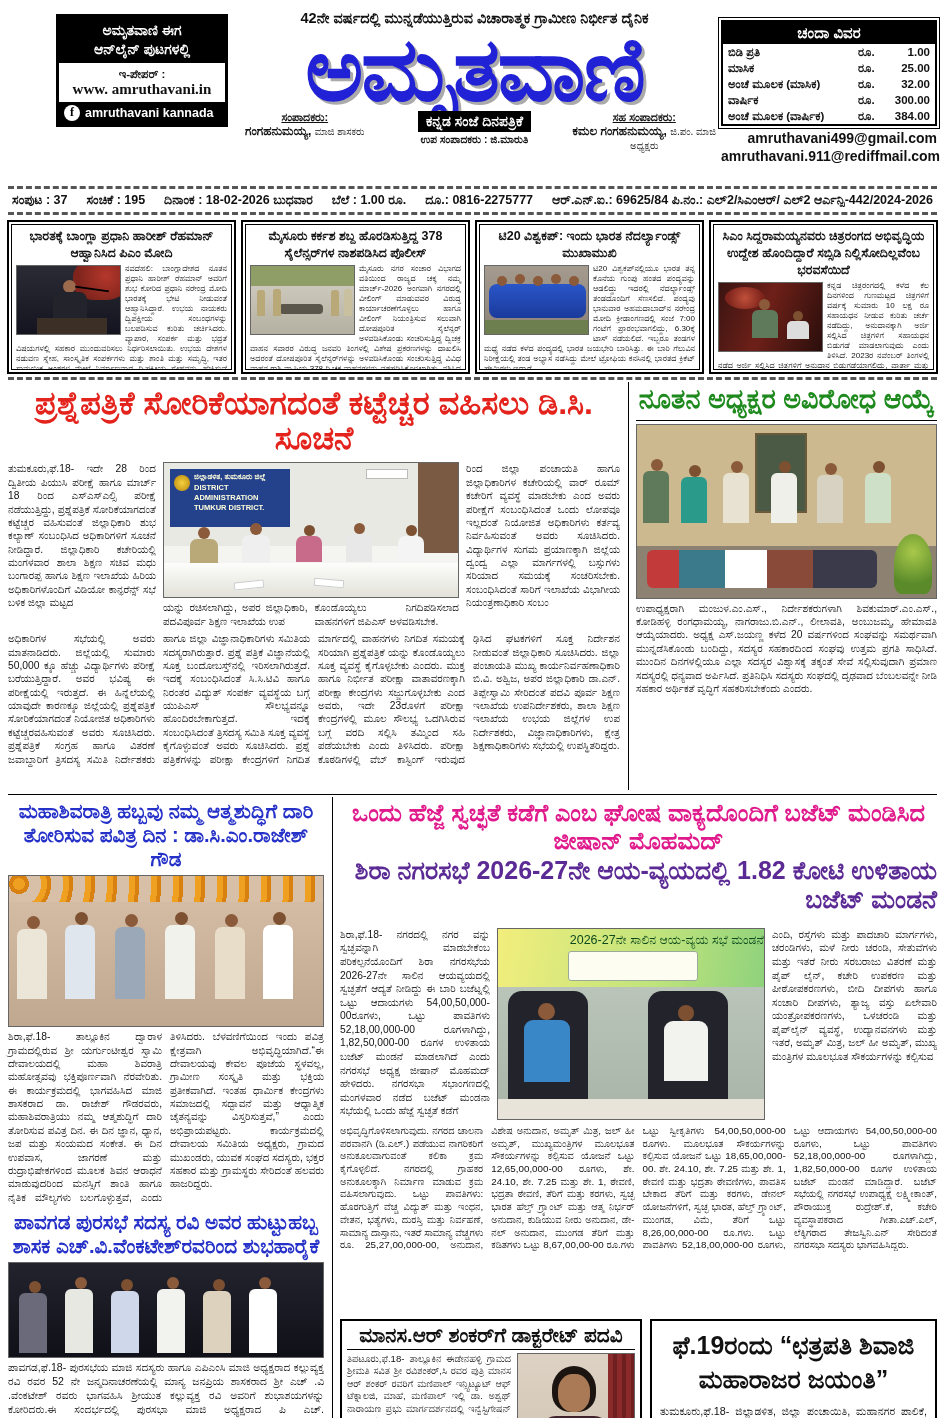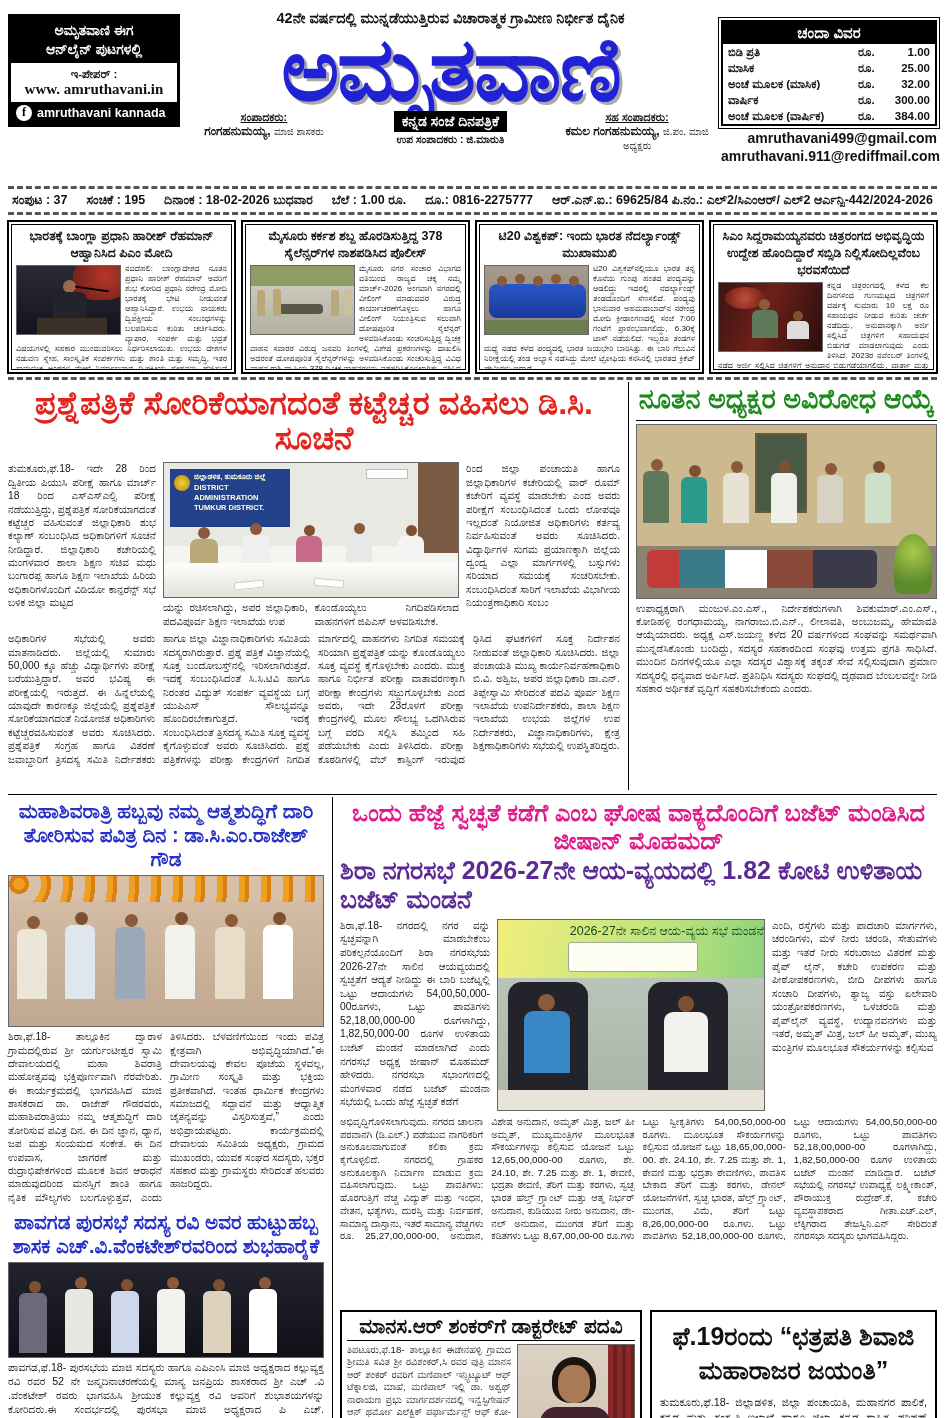--- a/index.html
+++ b/index.html
@@ -4,21 +4,21 @@
 <style>
   :root{
     --masthead_blue:#2121d6; --headline_red:#e3231c; --headline_green:#1e8a1e;
     --headline_blue:#2531c8; --headline_magenta:#e01a8c; --headline_purple:#5b2a94;
   }
   *{box-sizing:border-box;margin:0;padding:0}
   body{background:#777;font-family:"Liberation Sans",sans-serif;color:#111}
   .page{width:945px;height:1418px;margin:0 auto;background:#fff;position:relative;overflow:hidden;padding:8px 8px 0}
   
   .hdr{display:flex;align-items:flex-start;height:176px}
-  .online-box{border:3px solid #000;width:172px;margin-top:6px}
+  .online-box{border:3px solid #000;width:172px;margin-left:48px;margin-top:6px}
   .ob-top{background:#000;color:#fff;font-weight:bold;font-size:14px;text-align:center;padding:4px 2px;line-height:1.35}
   .ob-mid{text-align:center;padding:5px 2px 4px}
   .ob-ep{font-size:11.5px;font-weight:bold}
   .ob-web{font-size:15px;font-weight:bold;font-family:"Liberation Serif",serif}
   .ob-fb{background:#000;color:#fff;display:flex;align-items:center;gap:5px;padding:3px 5px;font-weight:bold;font-size:12.5px}
   .fb-ico{width:16px;height:16px;border-radius:50%;background:#fff;color:#000;font-weight:bold;font-size:12px;display:flex;align-items:center;justify-content:center;font-family:"Liberation Serif",serif}
   .hdr-c{flex:1;text-align:center;padding:0 4px}
   .tagline{font-size:14.5px;font-weight:bold;margin-top:2px}
   .masthead{font-size:88px;line-height:.98;font-weight:bold;color:var(--masthead_blue);letter-spacing:-2px;
             text-shadow:3px 3px 0 #aaa, -1px -1px 0 #fff, 1px -1px 0 #fff, -1px 1px 0 #fff}
@@ -61,21 +61,21 @@
   
   .mid-row{display:flex;gap:8px;border-top:1.5px solid #000;margin-top:4px;padding-top:2px}
   .left-col{width:316px}
   .h-blue{color:var(--headline_blue);font-size:20px;font-weight:bold;text-align:center;line-height:1.2;margin:2px 0 4px}
   .shiv-ph{width:100%;height:152px}
   .two-col{column-count:2;column-gap:8px;font-size:10.3px;text-align:justify;line-height:1.3;margin-top:3px}
   .pav-ph{width:100%;height:96px}
   .pav-body{font-size:10.6px;text-align:justify;line-height:1.32;margin-top:3px}
   .right-col{flex:1;border-left:1.5px solid #000;padding-left:7px}
   .h-mag{color:var(--headline_magenta);font-size:24px;font-weight:bold;text-align:center;line-height:1.15;margin-top:2px}
-  .h-pur{color:var(--headline_purple);font-size:25px;font-weight:bold;text-align:left;line-height:1.15;margin:2px 0 5px}
+  .h-pur{color:var(--headline_purple);font-size:25px;font-weight:bold;text-align:right;line-height:1.15;margin:2px 0 14px}
   .b-top{display:flex;gap:7px}
   .b-c1{width:150px;font-size:10.3px;text-align:justify;line-height:1.32}
   .bud-ph{width:268px;height:192px}
   .b-c2{flex:1;font-size:10.3px;text-align:justify;line-height:1.32}
   .b-bot{column-count:4;column-gap:8px;font-size:9.8px;text-align:justify;line-height:1.3;margin-top:5px;height:188px;overflow:hidden}
   
   .bottom-row{display:flex;gap:8px;margin-top:6px}
   .doc-box{width:302px;border:2px solid #000;padding:3px 5px;height:218px;overflow:hidden}
   .h-doc{font-size:20px;font-weight:bold;text-align:center;border-bottom:1px solid #000;padding-bottom:2px;margin-bottom:3px}
   .doc-flex{display:flex;gap:6px}

